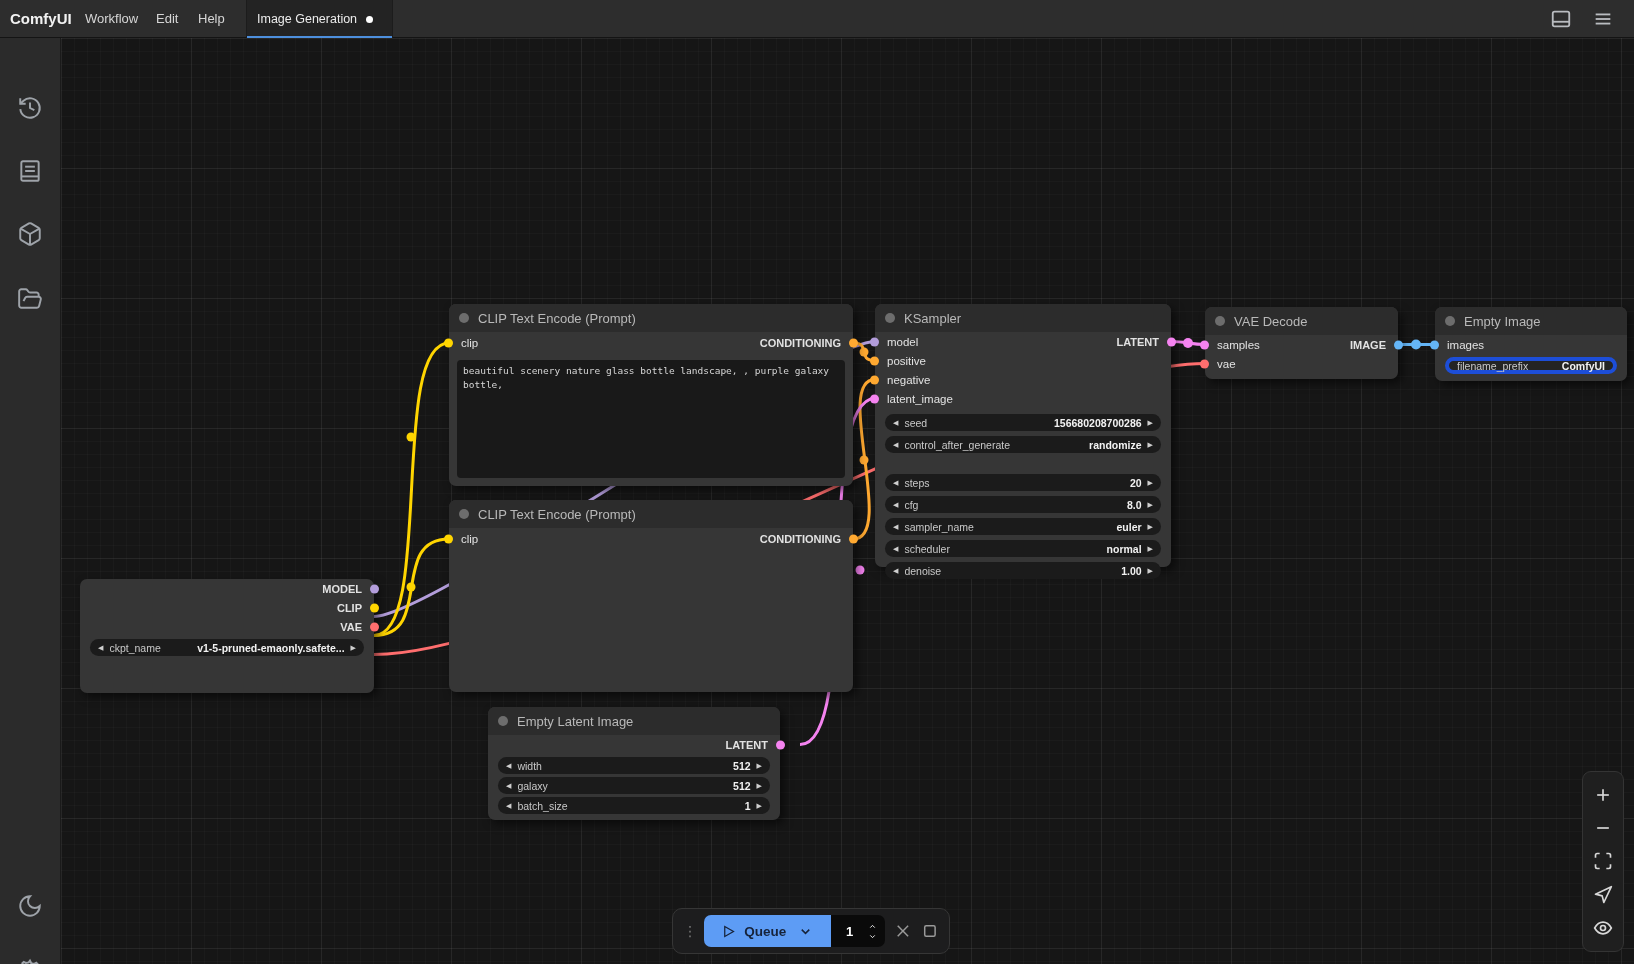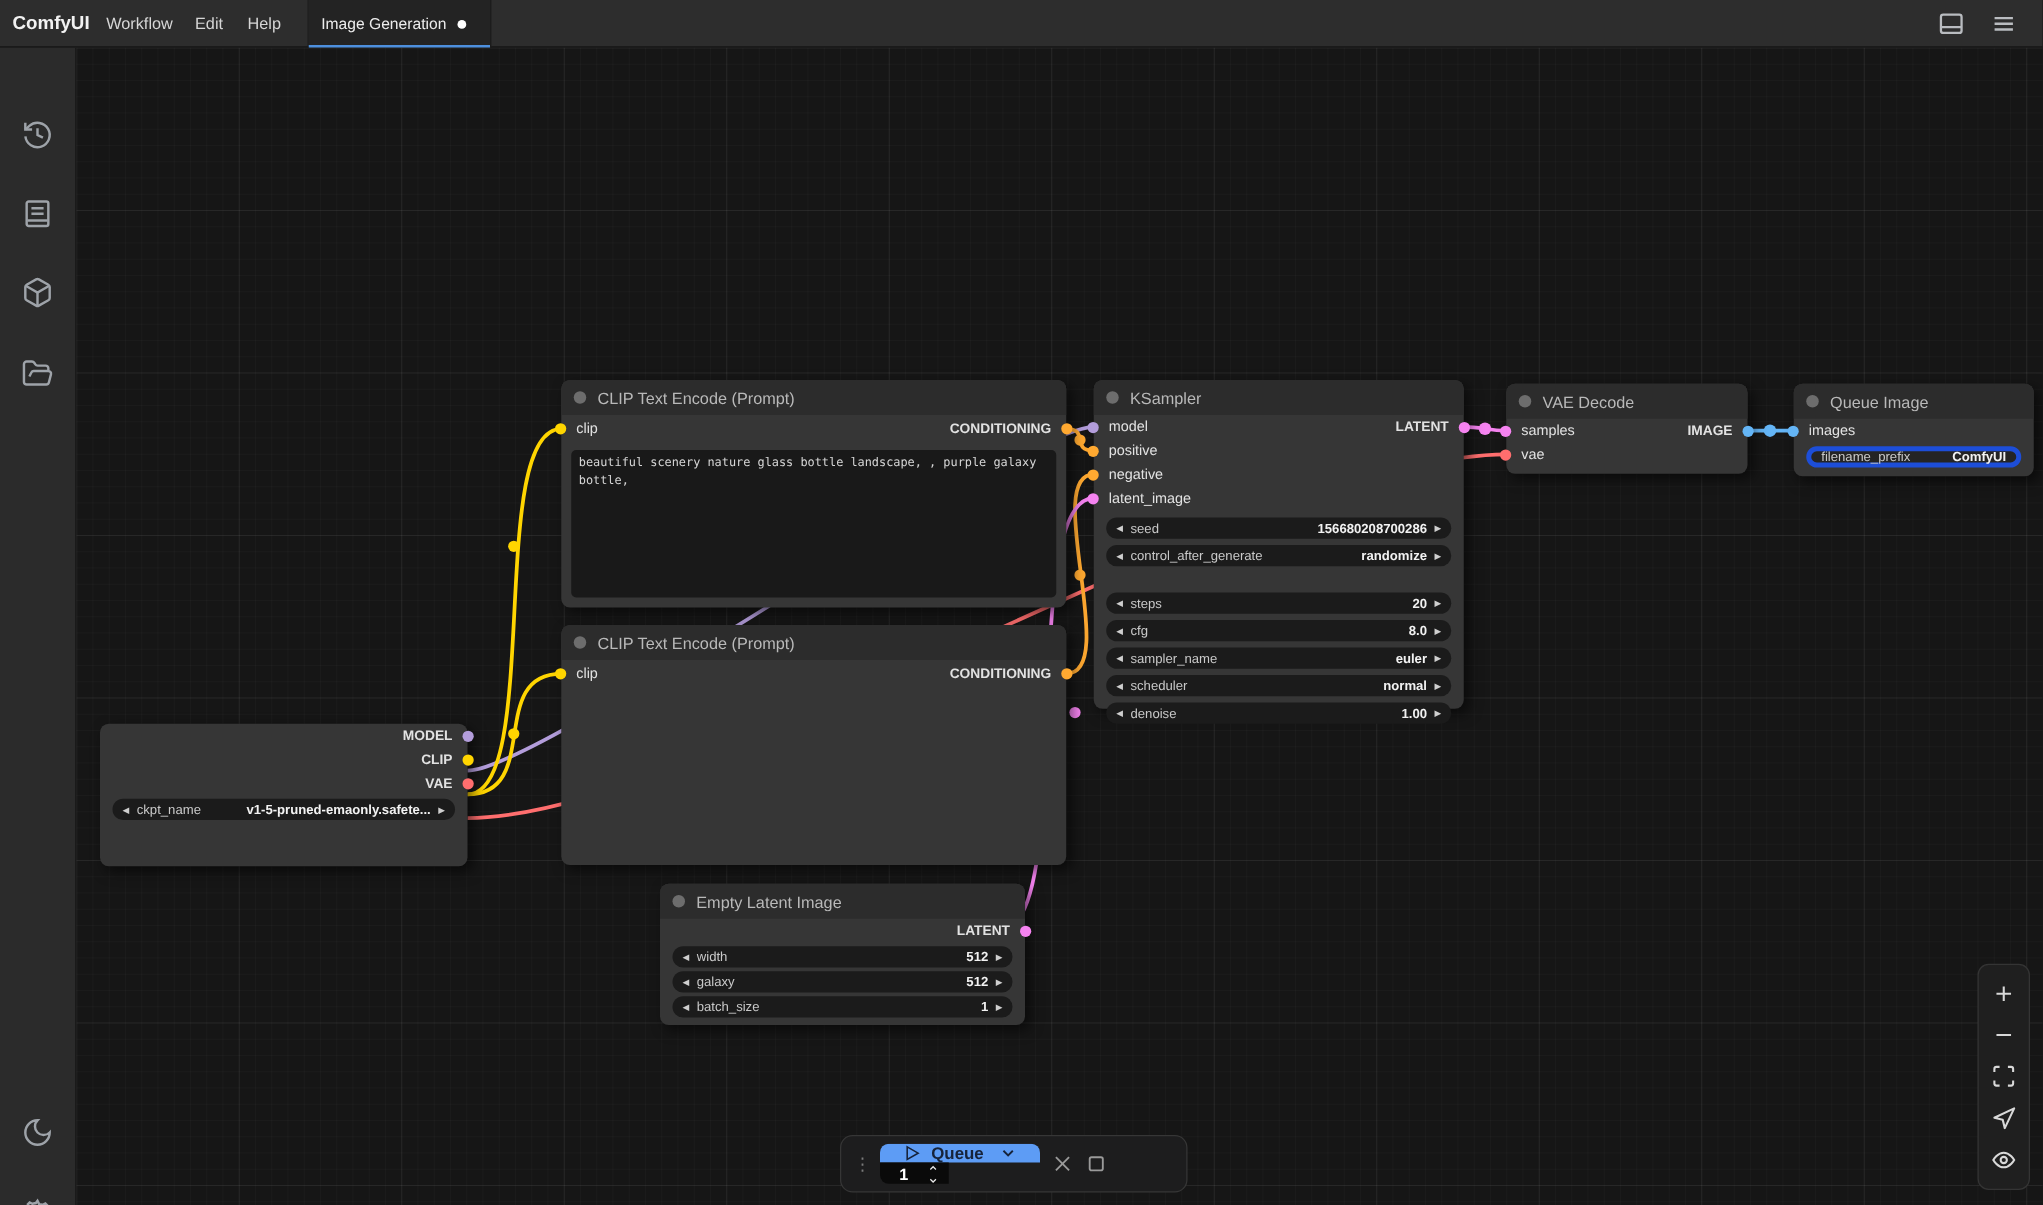--- a/index.html
+++ b/index.html
@@ -72,21 +72,21 @@
 
   .node-text { position:absolute; left:8px; right:8px; background:#191919; border:none;
     border-radius:4px; resize:none; color:#d6d6d6; padding:4px 6px;
     font-family:"DejaVu Sans Mono", monospace; font-size:9.5px; line-height:1.45; outline:none; }
 
   
   .queue-bar { position:absolute; left:672px; top:908px; width:278px; height:46px;
     background:#1d1d1e; border:1px solid #363636; border-radius:10px; z-index:5;
     display:flex; align-items:center; padding:0 10px; gap:9px; }
   .drag-handle { color:#7a7a7a; font-size:14px; letter-spacing:-2px; cursor:grab; }
-  .queue-group { display:flex; height:32px; border-radius:7px; overflow:hidden;flex-direction:column; }
+  .queue-group { display:flex; height:32px; border-radius:7px; overflow:hidden; }
   .queue-btn { width:128px; background:#5d9cf5; display:flex; align-items:center;
     justify-content:center; gap:8px; color:#16233a; cursor:pointer; }
   .queue-btn .q-label { font-size:13.5px; font-weight:600; color:#16233a; }
   .queue-btn svg { width:15px; height:15px; }
   .queue-btn .chev { margin-left:4px; }
   .count-box { width:55px; background:#0a0a0a; display:flex; align-items:center;
     padding:0 7px; gap:6px; }
   .count-val { color:#ffffff; font-size:13px; font-weight:bold; flex:1; text-align:center; }
   .spin { display:flex; flex-direction:column; gap:1px; }
   .spin svg { width:11px; height:9px; color:#e8e8e8; cursor:pointer; }
@@ -233,21 +233,21 @@
     <span class="node-title">CLIP Text Encode (Prompt)</span>
   </div>
   <div class="slot-row tall">
     <span class="dot in c-clip"></span>
     <span class="in-label">clip</span>
     <span class="out-label">CONDITIONING</span>
     <span class="dot out c-cond"></span>
   </div>
 </div>
 
-<div class="node" style="left:528px; top:707px; width:292px; height:113px;">
+<div class="node" style="left:488px; top:707px; width:292px; height:113px;">
   <div class="node-header">
     <span class="collapse-dot"></span>
     <span class="node-title">Empty Latent Image</span>
   </div>
   <div class="slot-row">
     <span class="out-label">LATENT</span>
     <span class="dot out c-latent"></span>
   </div>
   <div class="widget">
     <span class="arrow">◀</span>
@@ -349,21 +349,21 @@
   </div>
   <div class="slot-row">
     <span class="dot in c-vae"></span>
     <span class="in-label">vae</span>
   </div>
 </div>
 
 <div class="node" style="left:1435px; top:307px; width:192px; height:74px;">
   <div class="node-header">
     <span class="collapse-dot"></span>
-    <span class="node-title">Queue Image</span>
+    <span class="node-title">Empty Image</span>
   </div>
   <div class="slot-row">
     <span class="dot in c-image"></span>
     <span class="in-label">images</span>
   </div>
   <div class="widget text-widget">
     <span class="w-label">filename_prefix</span>
     <span class="w-value">ComfyUI</span>
   </div>
 </div>

